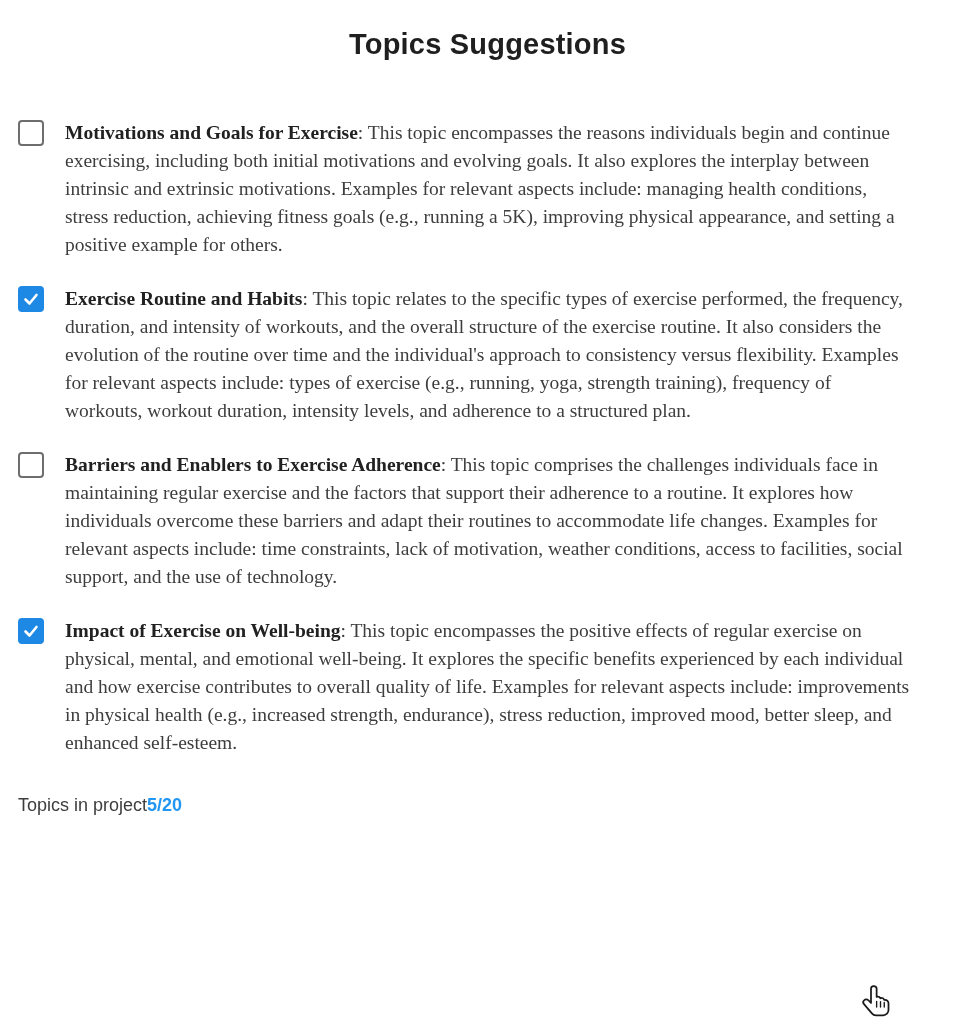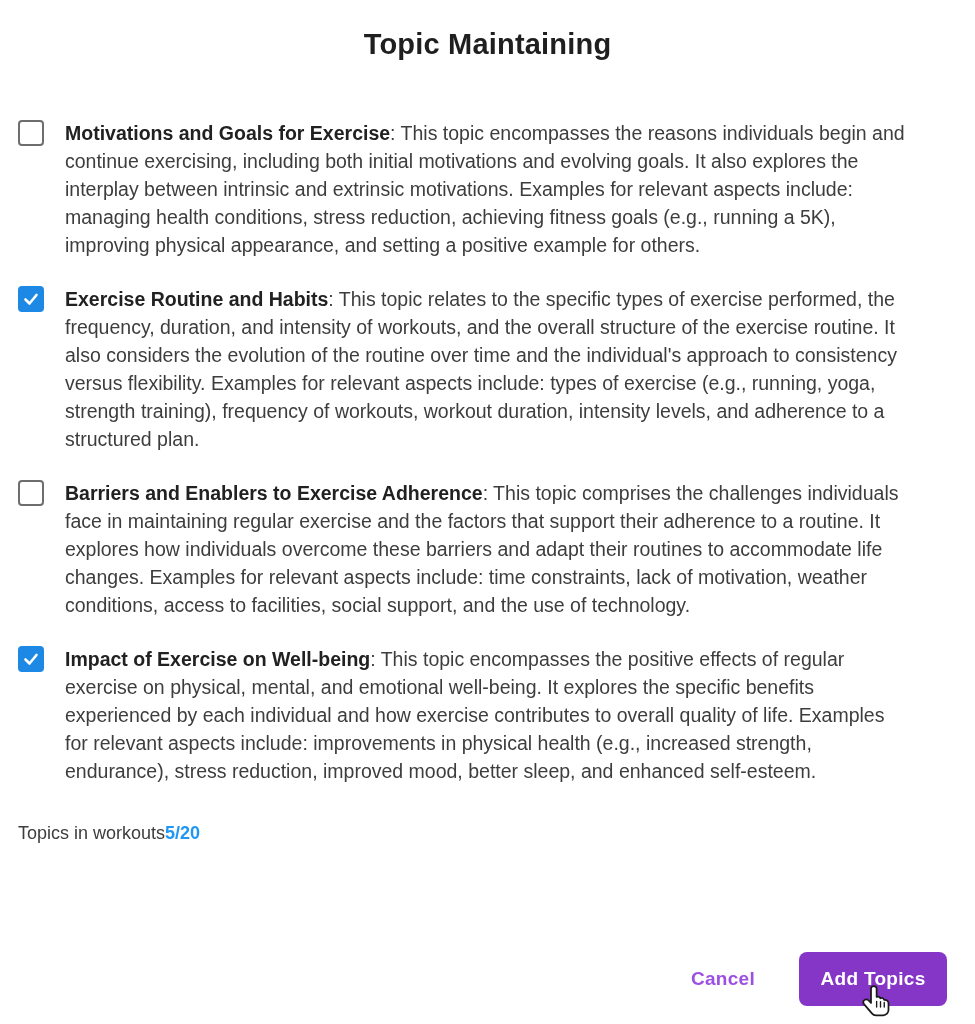--- a/index.html
+++ b/index.html
@@ -50,20 +50,21 @@
     background: var(--cb-blue, #1E88E5);
     border-color: var(--cb-blue, #1E88E5);
   }
   .checkbox.checked svg { display: block; }
 
   .topic-text {
     margin-left: 21px;
     font-size: 19.5px;
     line-height: 28px;
     color: #3d3d3d;
+    font-family: Liberation Serif, serif;
   }
   .topic-name { font-weight: 700; color: #212121; }
 
   .footer-counter {
     margin: 38px 0 0 18px;
     font-size: 18px;
     color: #3d3d3d;
   }
   .counter-value {
     color: var(--count-blue, #2196F3);
@@ -111,21 +112,21 @@
     height: 40px;
     pointer-events: none;
     z-index: 10;
   }
 </style>
 </head>
 <body>
 
 <div class="dialog">
 
-  <div class="title">Topic Maintaining</div>
+  <div class="title">Topics Suggestions</div>
 
   <div class="topic-list">
     <div class="topic-row">
       <span class="checkbox">
         
       </span>
       <p class="topic-text"><span class="topic-name">Motivations and Goals for Exercise</span><span>: This topic encompasses the reasons individuals begin and continue exercising, including both initial motivations and evolving goals. It also explores the interplay between intrinsic and extrinsic motivations. Examples for relevant aspects include: managing health conditions, stress reduction, achieving fitness goals (e.g., running a 5K), improving physical appearance, and setting a positive example for others.</span></p>
     </div>
 
     <div class="topic-row">
@@ -149,26 +150,22 @@
         <svg width="18" height="18" viewBox="0 0 18 18">
           <polyline points="3.5,9.5 7.5,13.5 14.5,5" fill="none" stroke="#ffffff" stroke-width="2.6" stroke-linecap="round" stroke-linejoin="round"></polyline>
         </svg>
       </span>
       <p class="topic-text"><span class="topic-name">Impact of Exercise on Well-being</span><span>: This topic encompasses the positive effects of regular exercise on physical, mental, and emotional well-being. It explores the specific benefits experienced by each individual and how exercise contributes to overall quality of life. Examples for relevant aspects include: improvements in physical health (e.g., increased strength, endurance), stress reduction, improved mood, better sleep, and enhanced self-esteem.</span></p>
     </div>
 
   </div>
 
   <div class="footer-counter">
-    <span>Topics in workouts</span><span class="counter-value">5/20</span>
+    <span>Topics in project</span><span class="counter-value">5/20</span>
   </div>
 
-  <div class="action-row">
-    <button class="cancel-btn">Cancel</button>
-    <button class="add-btn">Add Topics</button>
-  </div>
 
   <svg class="cursor" viewBox="0 0 32 32">
     <path d="M12.5 3.2 c-1.2 0 -2.1 .95 -2.1 2.1 v11.4 l-2.1 -2.1 c-.95 -.95 -2.5 -.95 -3.4 0 -.85 .85 -.95 2.2 -.1 3.1 l6.3 7.4 c.8 .95 2 1.5 3.25 1.5 h5.9 c2.3 0 4.15 -1.85 4.15 -4.15 v-5.4 c0 -1.55 -1.25 -2.8 -2.8 -2.8 h-.7 c-.25 -.9 -1.05 -1.55 -2 -1.55 -.4 0 -.75 .1 -1.05 .3 -.3 -.75 -1.05 -1.3 -1.95 -1.3 -.35 0 -.7 .1 -1 .25 V5.3 c0 -1.15 -.95 -2.1 -2.4 -2.1 z" fill="#ffffff" stroke="#1a1a1a" stroke-width="1.4" stroke-linejoin="round"></path>
     <path d="M14.9 15.5 v4.5 M18 15.8 v4.2 M21 16.4 v3.6" fill="none" stroke="#1a1a1a" stroke-width="1.1" stroke-linecap="round"></path>
   </svg>
 
 </div>
 
 </body></html>

